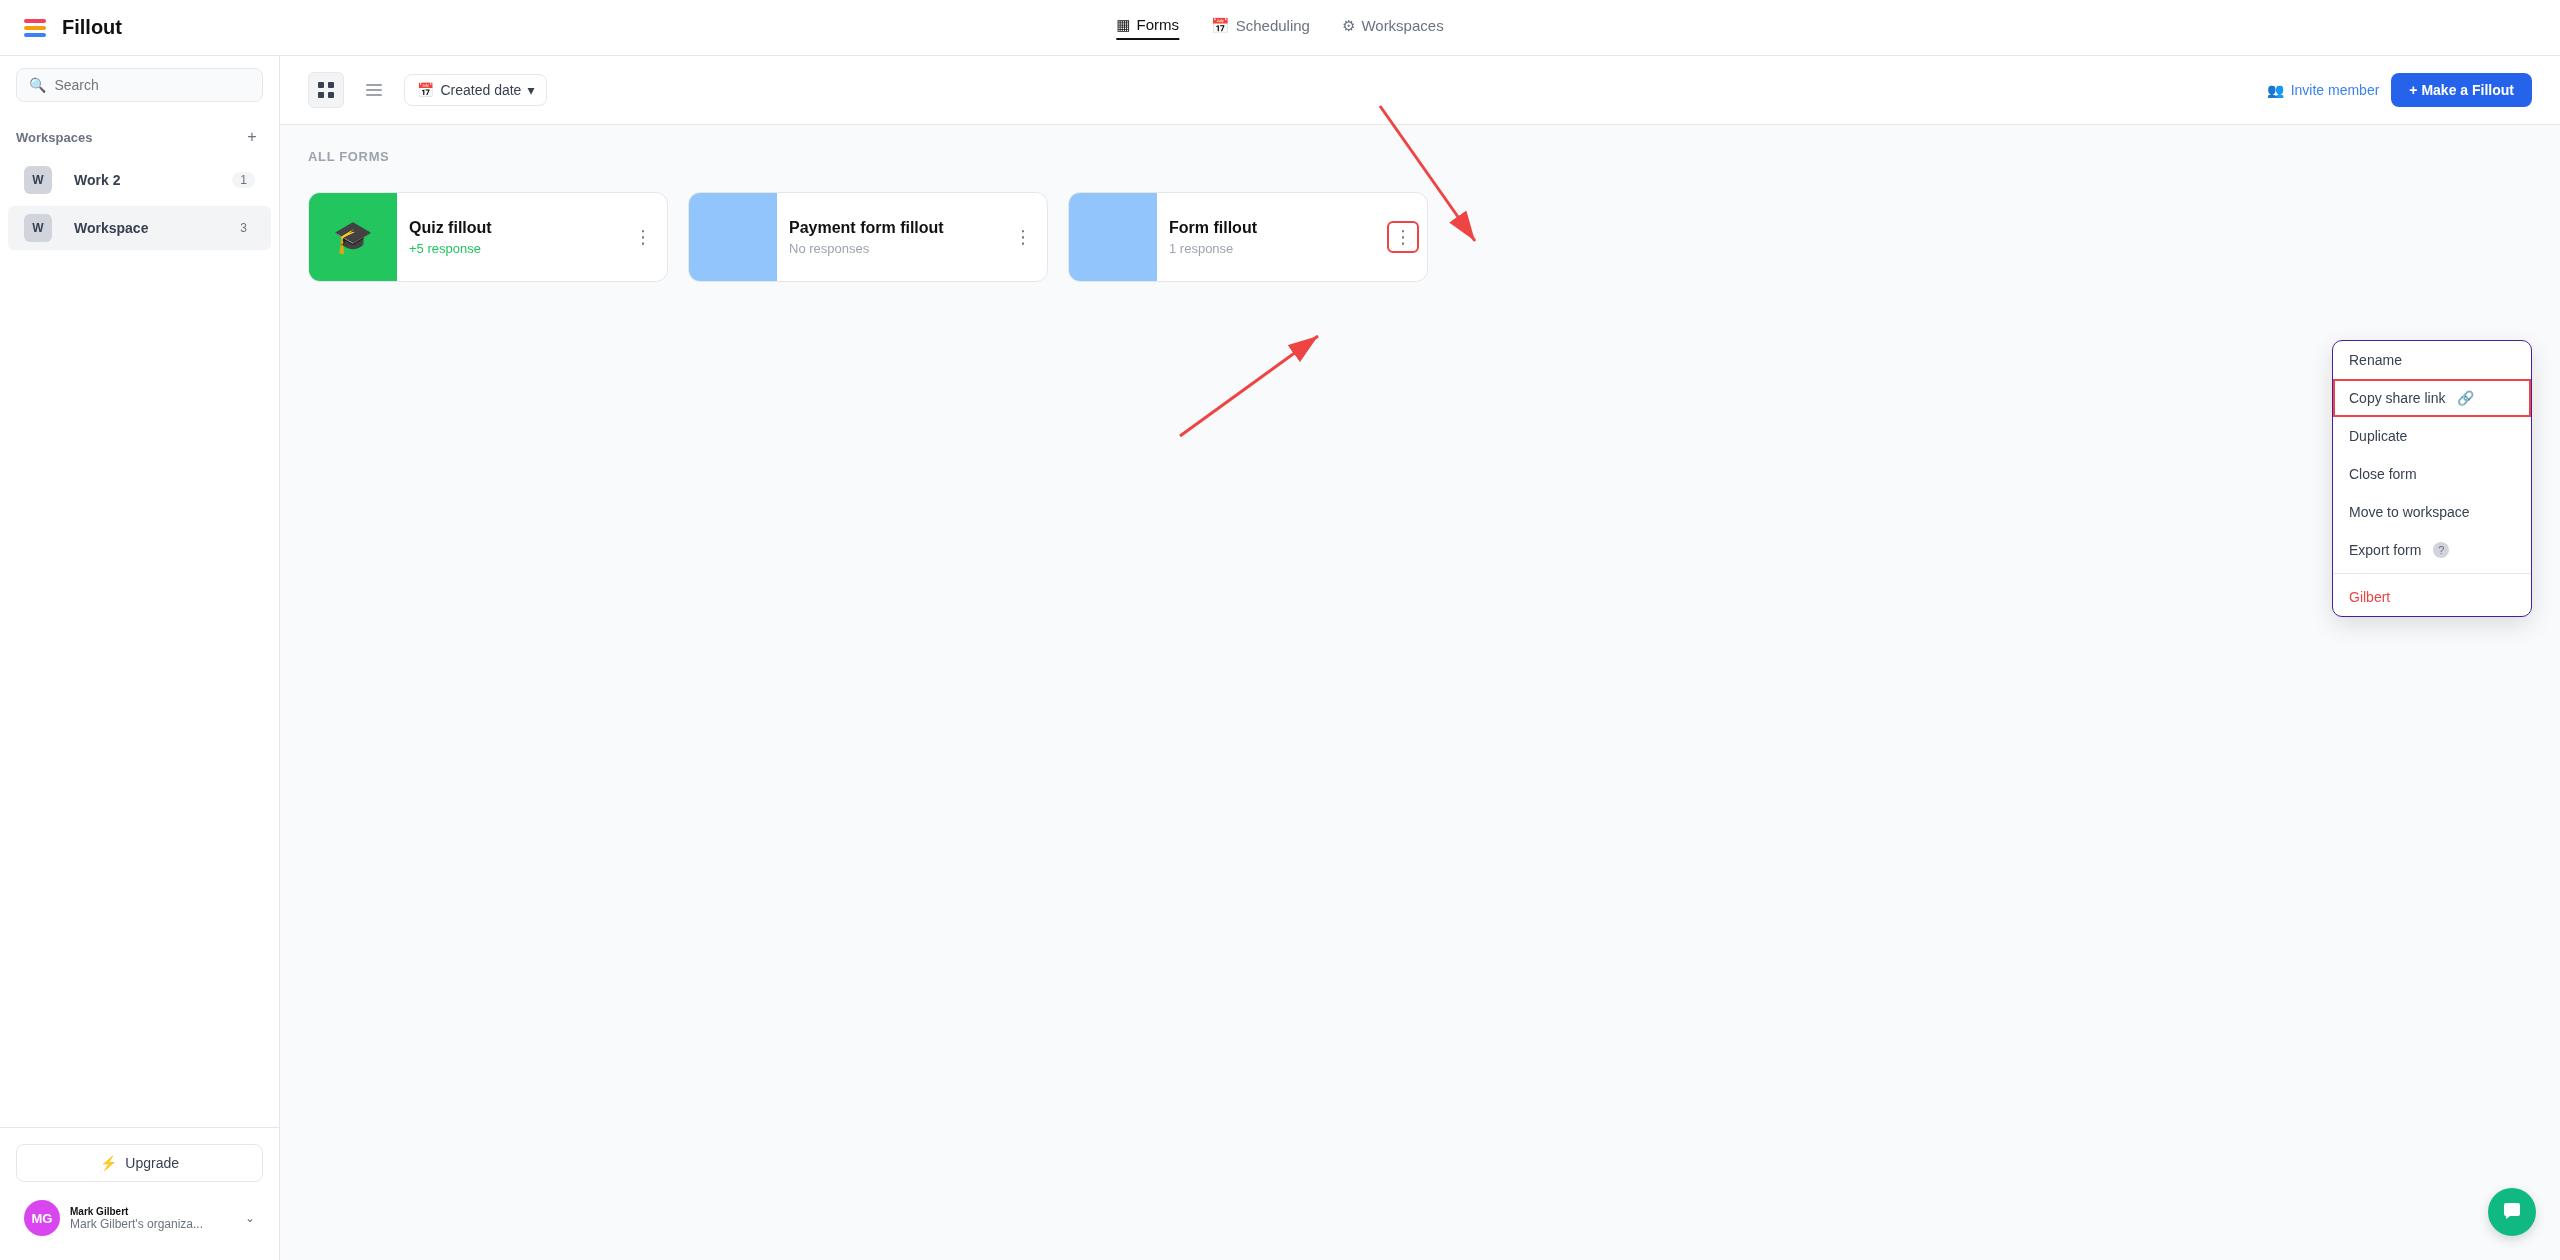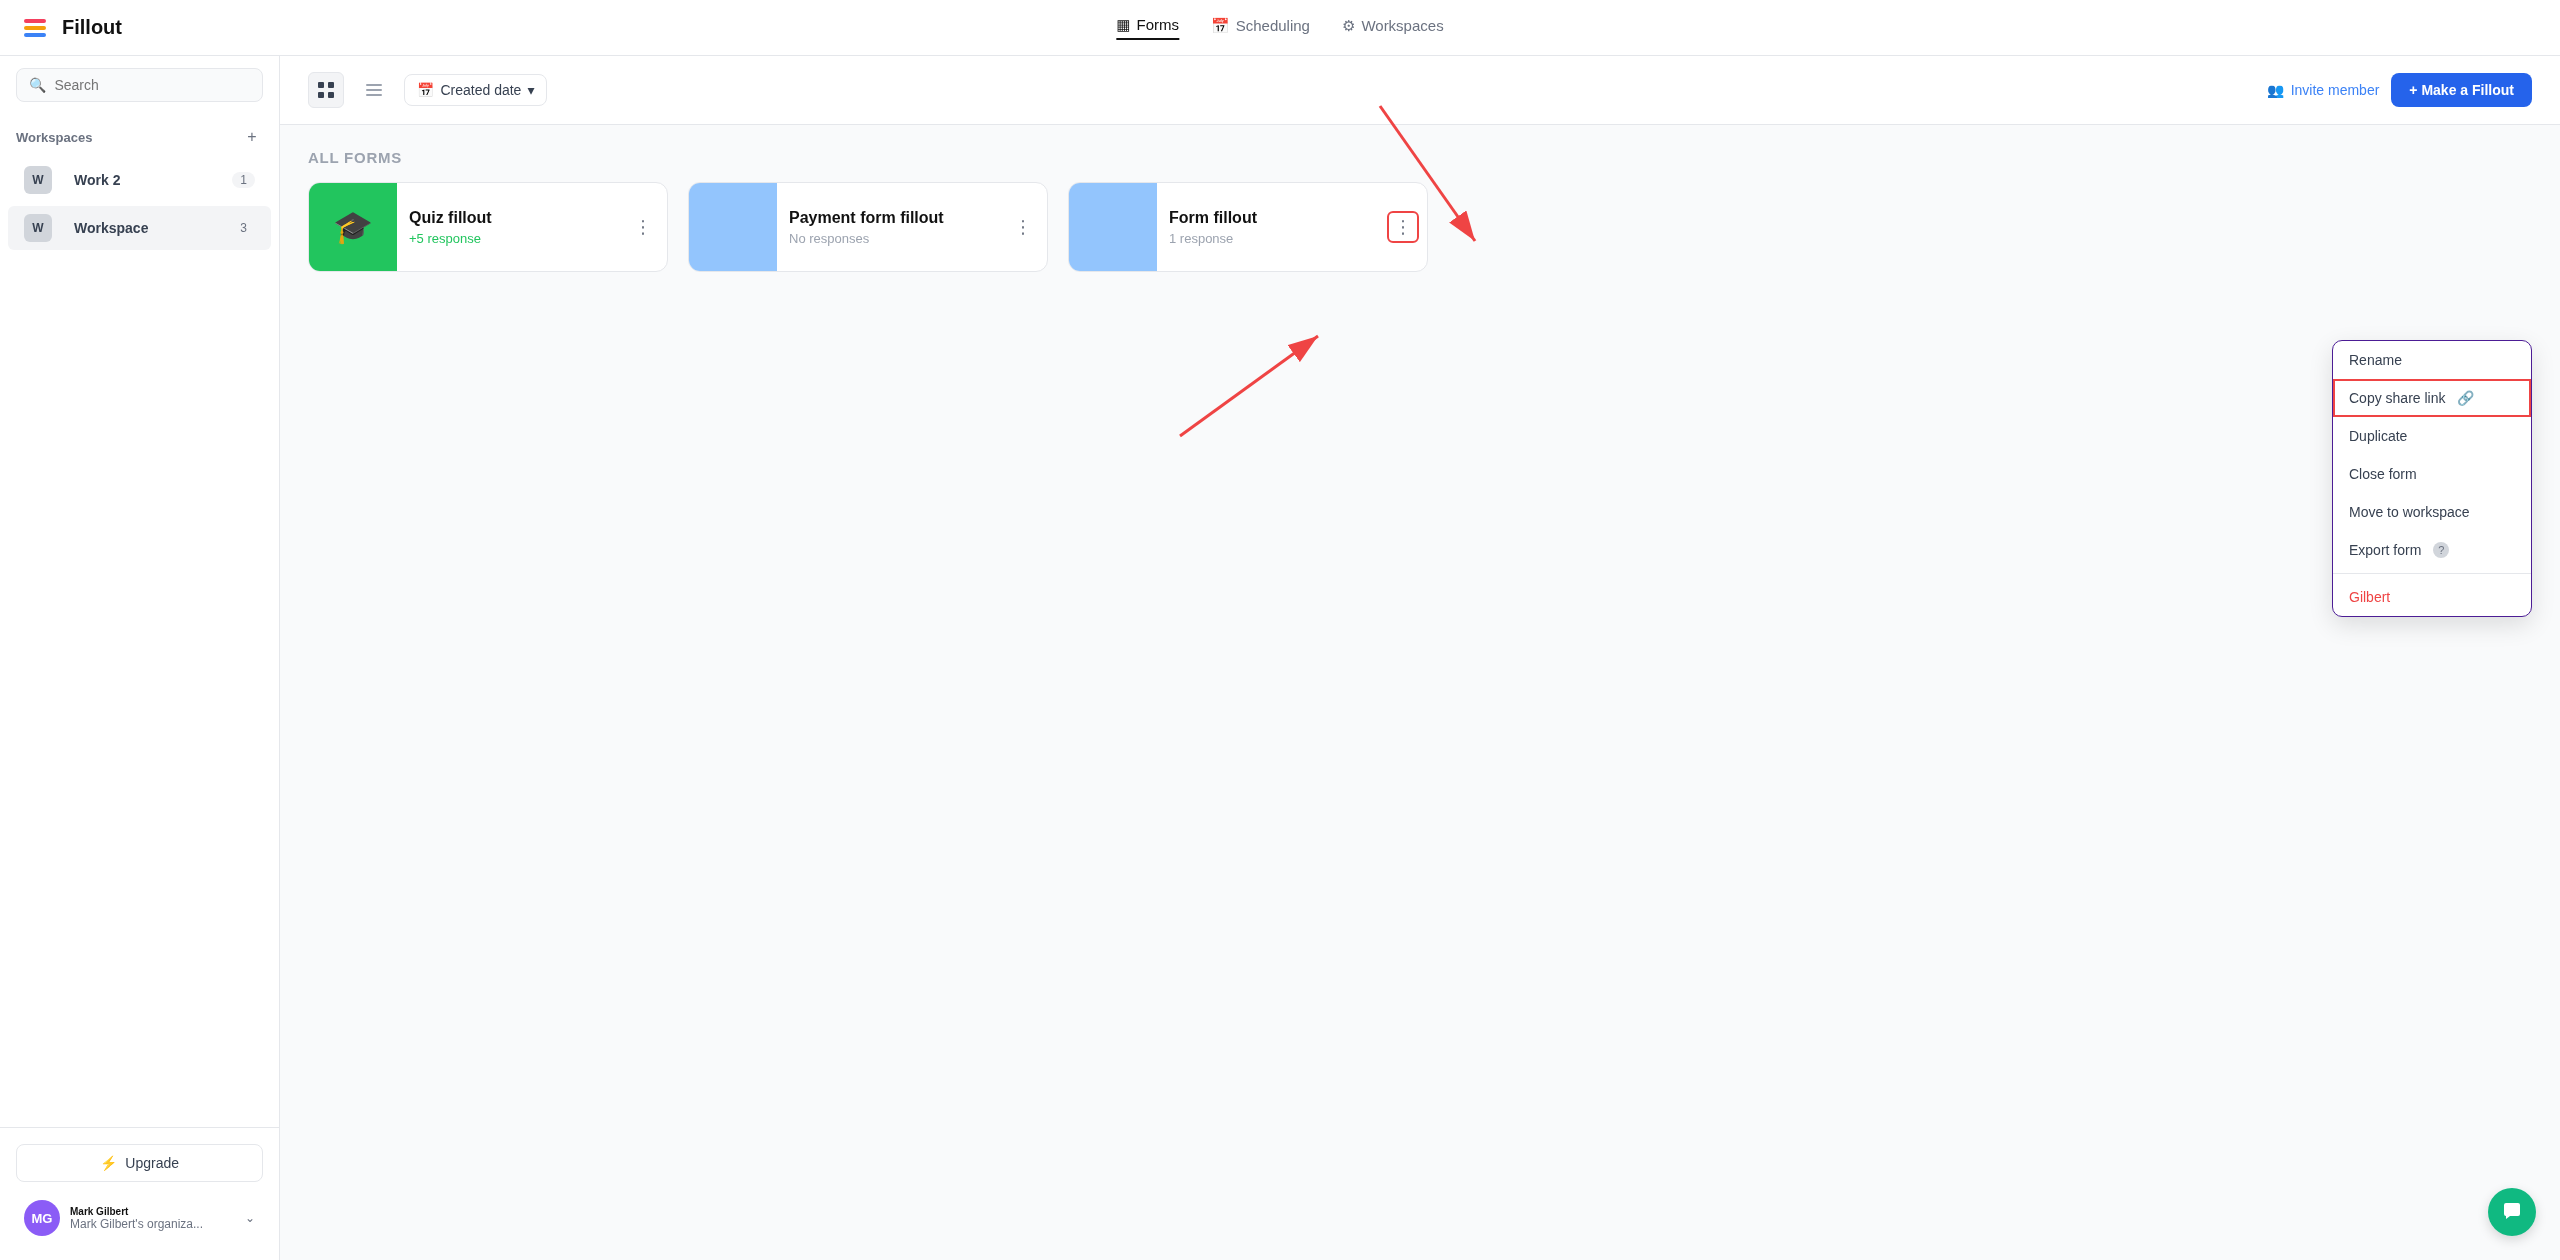--- a/index.html
+++ b/index.html
@@ -39,21 +39,21 @@
     .workspaces-label { font-size: 13px; font-weight: 600; color: #6b7280; }
     .add-btn { width: 22px; height: 22px; border-radius: 4px; display: flex; align-items: center; justify-content: center; cursor: pointer; color: #6b7280; font-size: 16px; }
     .workspace-item { display: flex; align-items: center; gap: 10px; padding: 8px 16px; cursor: pointer; border-radius: 6px; margin: 2px 8px; }
     .workspace-item.active { background: #f3f4f6; }
     .ws-avatar { width: 28px; height: 28px; border-radius: 6px; background: #d1d5db; display: flex; align-items: center; justify-content: center; font-size: 12px; font-weight: 700; color: #374151; flex-shrink: 0; }
     .ws-name { font-size: 14px; color: #374151; font-weight: 700; flex: 1; margin-left: 12px; }
     .ws-count { background: #f3f4f6; border-radius: 12px; padding: 1px 8px; font-size: 12px; color: #6b7280; }
     .sidebar-footer { margin-top: auto; padding: 16px; display: flex; flex-direction: column; gap: 10px; border-top: 1px solid #e5e7eb; }
     .upgrade-btn { display: flex; align-items: center; justify-content: center; gap: 8px; border: 1px solid #e5e7eb; border-radius: 8px; padding: 10px; font-size: 14px; font-weight: 500; color: #374151; cursor: pointer; background: #fff; }
     .user-row { display: flex; align-items: center; gap: 10px; padding: 8px; border-radius: 8px; cursor: pointer; }
-    .user-avatar { width: 36px; height: 36px; border-radius: 50%; background: #8b5cf6; display: flex; align-items: center; justify-content: center; font-size: 13px; font-weight: 700; color: #fff; flex-shrink: 0; }
+    .user-avatar { width: 36px; height: 36px; border-radius: 50%; background: #d946ef; display: flex; align-items: center; justify-content: center; font-size: 13px; font-weight: 700; color: #fff; flex-shrink: 0; }
     .user-info { flex: 1; }
     .user-name { font-size: 10px; font-weight: 600; color: #111; }
     .user-org { font-size: 12px; color: #6b7280; }
     .chevron-icon { color: #6b7280; font-size: 12px; }
 
     
     .main { flex: 1; overflow-y: auto; background: #f9fafb; }
     .main-toolbar {
       display: flex; align-items: center; justify-content: space-between;
       padding: 16px 28px; background: #fff; border-bottom: 1px solid #e5e7eb;
@@ -61,21 +61,21 @@
     .toolbar-left { display: flex; align-items: center; gap: 12px; }
     .view-btn { width: 36px; height: 36px; border-radius: 6px; display: flex; align-items: center; justify-content: center; cursor: pointer; border: 1px solid transparent; }
     .view-btn.active { background: #f3f4f6; border-color: #e5e7eb; }
     .date-filter { display: flex; align-items: center; gap: 6px; border: 1px solid #e5e7eb; border-radius: 8px; padding: 7px 12px; font-size: 14px; color: #374151; cursor: pointer; background: #fff; }
     .toolbar-right { display: flex; align-items: center; gap: 12px; }
     .invite-btn { display: flex; align-items: center; gap: 6px; font-size: 14px; color: #3b82f6; font-weight: 500; cursor: pointer; border: none; background: none; }
     .make-btn { display: flex; align-items: center; gap: 6px; background: #2563eb; color: #fff; border-radius: 8px; padding: 9px 18px; font-size: 14px; font-weight: 600; cursor: pointer; border: none; }
 
     
     .forms-area { padding: 24px 28px; }
-    .forms-label { font-size: 15px; font-weight: 600; color: #9ca3af; letter-spacing: 0.05em; margin-bottom: 16px; }
+    .forms-label { font-size: 13px; font-weight: 600; color: #9ca3af; letter-spacing: 0.05em; margin-bottom: 28px; }
     .forms-grid { display: flex; gap: 20px; flex-wrap: wrap; }
     .form-card {
       background: #fff; border-radius: 12px; border: 1px solid #e5e7eb;
       overflow: hidden; width: 360px; display: flex; align-items: center;
       gap: 0; cursor: pointer; position: relative;
     }
     .form-thumb { width: 88px; height: 88px; flex-shrink: 0; display: flex; align-items: center; justify-content: center; }
     .form-thumb.green { background: #22c55e; }
     .form-thumb.blue { background: #93c5fd; }
     .form-thumb.lightblue { background: #93c5fd; }

